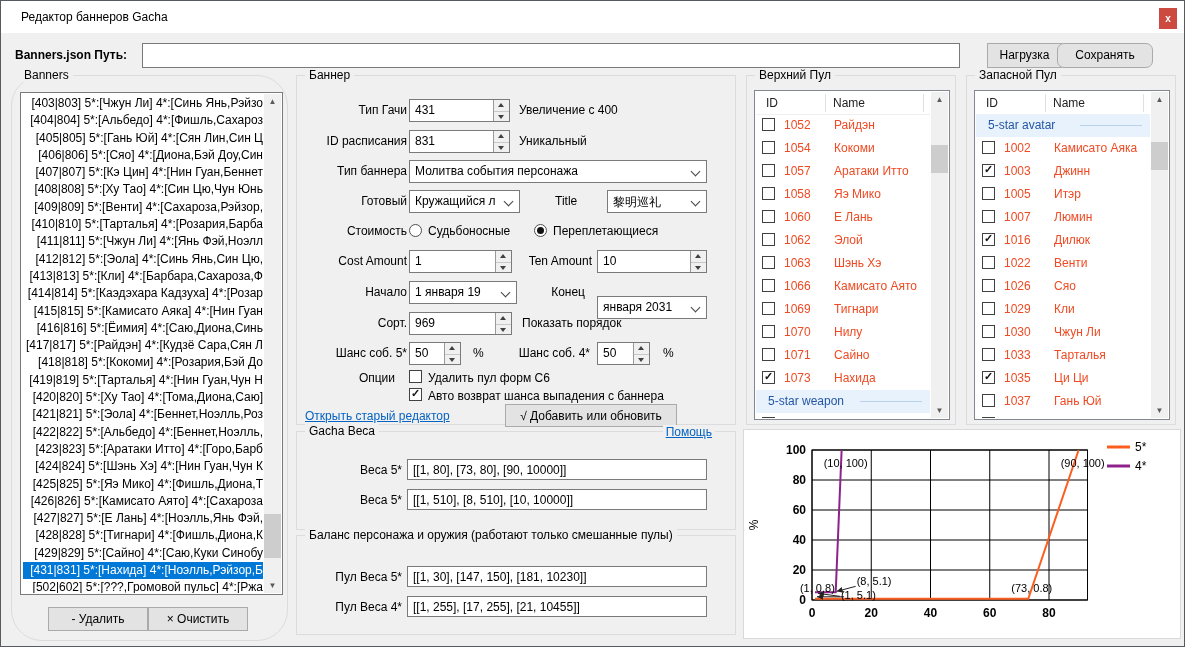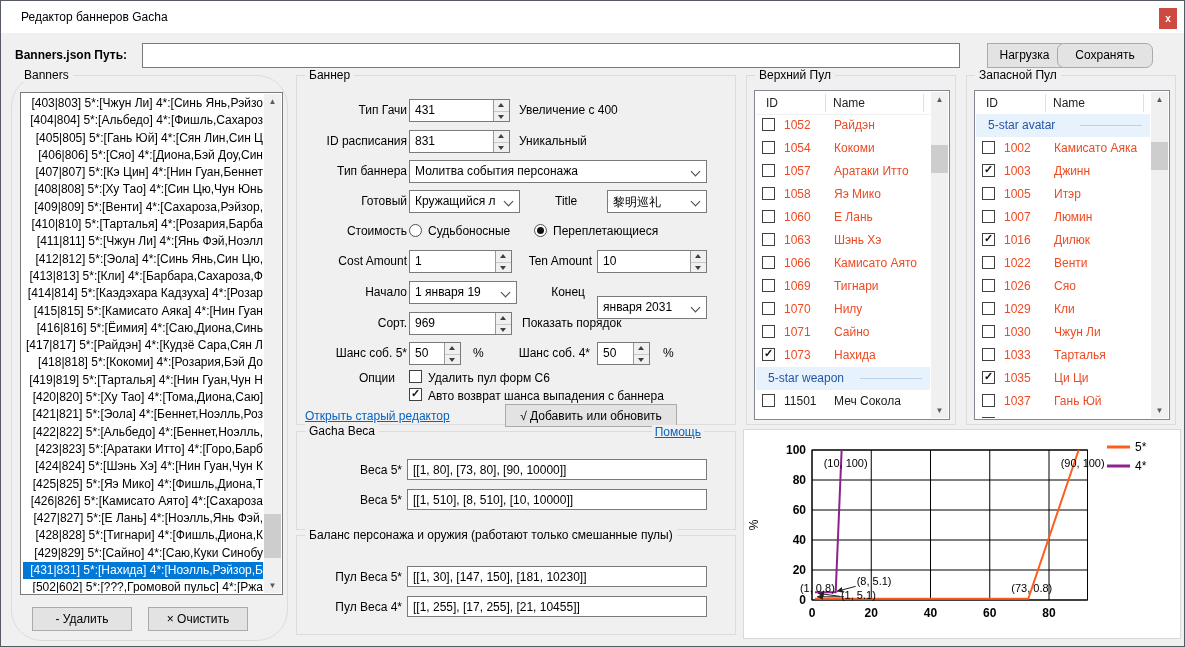--- a/index.html
+++ b/index.html
@@ -106,21 +106,21 @@
           <div class="lb-row">[429|829] 5*:[Сайно] 4*:[Саю,Куки Синобу</div>
           <div class="lb-row sel">[431|831] 5*:[Нахида] 4*:[Ноэлль,Рэйзор,Б</div>
           <div class="lb-row">[502|602] 5*:[???,Громовой пульс] 4*:[Ржа</div>
         </div>
       <div class="sb">
         <div class="a">▲</div>
         <div class="thumb" style="top:420px;height:44px;"></div>
         <div class="a dn">▼</div>
       </div>
     </div>
-    <div class="btn" style="left:4px;top:531px;width:100px;height:24px;">- Удалить</div>
+    <div class="btn" style="left:20px;top:531px;width:100px;height:24px;">- Удалить</div>
     <div class="btn" style="left:120px;top:531px;width:100px;height:24px;">× Очистить</div>
   </div>
 
   <div class="group" style="left:295px;top:74px;width:440px;height:350px;">
     <span class="group-label">Баннер</span>
 
     <span class="lbl r" style="left:0;top:27px;width:110px;">Тип Гачи</span>
     <div class="spin" style="left:112px;top:23px;width:101px;height:23px;">
       <span class="v">431</span>
       <span class="btns">
@@ -210,21 +210,21 @@
     <span class="lbl" style="left:131px;top:295px;">Удалить пул форм С6</span>
     <span class="cb on" style="position:absolute;left:112px;top:312px;"></span>
     <span class="lbl" style="left:131px;top:313px;">Авто возврат шанса выпадения с баннера</span>
 
     <span class="lbl link" style="left:8px;top:333px;">Открыть старый редактор</span>
     <div class="btn" style="left:192px;top:328px;width:172px;height:23px;">√ Добавить или обновить</div>
   </div>
 
   <div class="group" style="left:295px;top:430px;width:440px;height:99px;">
     <span class="group-label">Gacha Веса</span>
-    <span class="lbl link" style="right:31px;top:-7px;background:#f0f0f0;padding:0 3px;text-decoration:underline;">Помощь</span>
+    <span class="lbl link" style="right:20px;top:-7px;background:#f0f0f0;padding:0 3px;text-decoration:underline;">Помощь</span>
     <span class="lbl r" style="left:0;top:31px;width:105px;">Веса 5*</span>
     <input class="tb" style="left: 110px; top: 27px; width: 300px; height: 21px;" value="[[1, 80], [73, 80], [90, 10000]]">
     <span class="lbl r" style="left:0;top:61px;width:105px;">Веса 5*</span>
     <input class="tb" style="left: 110px; top: 57px; width: 300px; height: 21px;" value="[[1, 510], [8, 510], [10, 10000]]">
   </div>
 
   <div class="group" style="left:295px;top:534px;width:440px;height:100px;">
     <span class="group-label">Баланс персонажа и оружия (работают только смешанные пулы)</span>
     <span class="lbl r" style="left:0;top:34px;width:105px;">Пул Веса 5*</span>
     <input class="tb" style="left: 110px; top: 30px; width: 300px; height: 21px;" value="[[1, 30], [147, 150], [181, 10230]]">
@@ -259,20 +259,25 @@
           </div>
           <div class="pool-row item">
             <span class="cb"></span>
             <span class="pool-id">1058</span>
             <span class="pool-name">Яэ Мико</span>
           </div>
           <div class="pool-row item">
             <span class="cb"></span>
             <span class="pool-id">1060</span>
             <span class="pool-name">Е Лань</span>
+          </div>
+          <div class="pool-row item">
+            <span class="cb"></span>
+            <span class="pool-id">1062</span>
+            <span class="pool-name">Элой</span>
           </div>
           <div class="pool-row item">
             <span class="cb"></span>
             <span class="pool-id">1063</span>
             <span class="pool-name">Шэнь Хэ</span>
           </div>
           <div class="pool-row item">
             <span class="cb"></span>
             <span class="pool-id">1066</span>
             <span class="pool-name">Камисато Аято</span>

